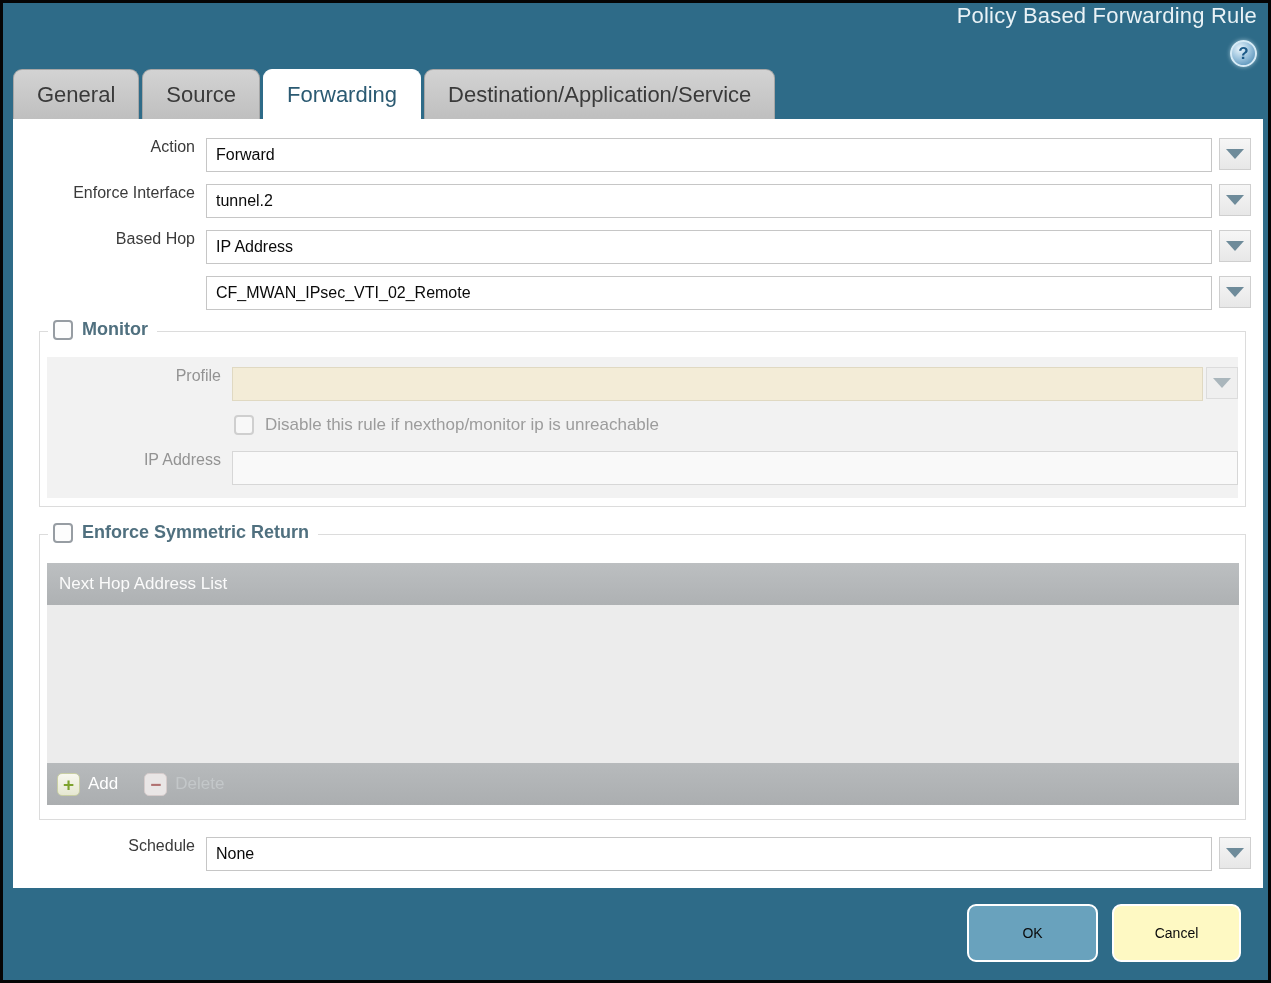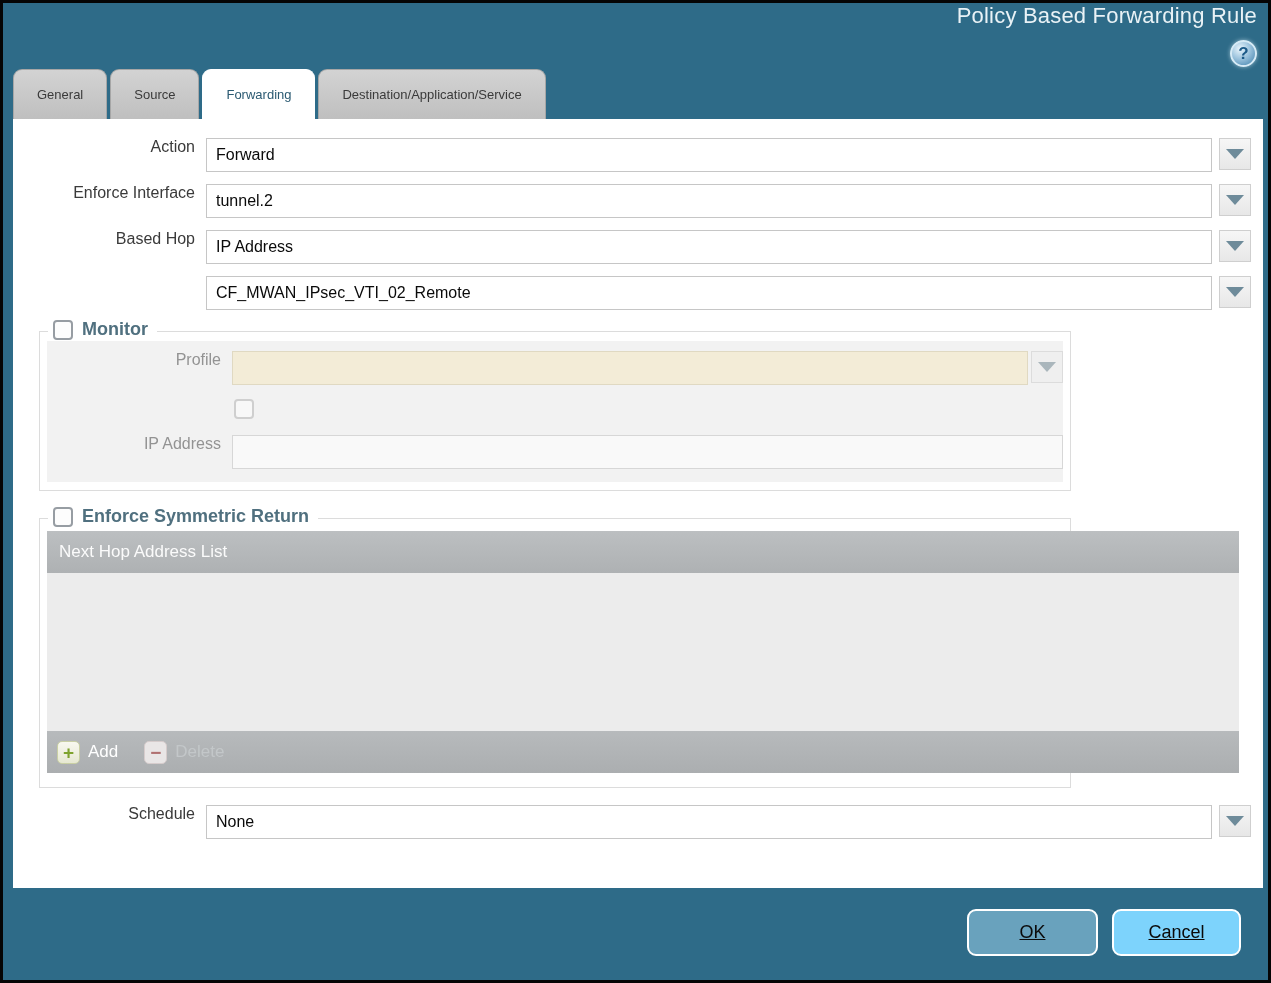--- a/index.html
+++ b/index.html
@@ -44,21 +44,21 @@
   }
   .tab {
     height:50px;
     display:flex; align-items:center;
     padding:0 23px;
     margin-right:3px;
     background:linear-gradient(#d3d3d3,#bfbfbf);
     border:1px solid #a6a6a6;
     border-bottom:none;
     border-radius:9px 9px 0 0;
-    font-size:13px; color:#3a3a3a;
+    font-size:22px; color:#3a3a3a;
     cursor:pointer;
     white-space:nowrap;
   }
   .tab.active {
     background:#fff;
     border-color:#fff;
     color:#2b5a72;
     position:relative; z-index:2;
   }
   
@@ -104,24 +104,24 @@
     width:0; height:0;
     border-left:9px solid transparent;
     border-right:9px solid transparent;
     border-top:10px solid #6e8b9a;
   }
   .dd-btn.disabled .dd-arrow { border-top-color:#aab6bc; }
   .dd-btn.disabled { background:#efefef; border-color:#dcdcdc; cursor:default; }
   
   .fieldset {
     margin:21px 0 0 26px;
-    width:1032px;
+    width:1207px;
     border:1px solid #dcdcdc;
     position:relative;
-    padding:9px 7px 8px 7px;
+    padding:25px 7px 8px 7px;
   }
   .legend {
     position:absolute; top:-13px; left:8px;
     background:#fff;
     padding:0 9px 0 5px;
     display:flex; align-items:center; gap:9px;
     font-weight:bold; font-size:18px; color:#50707f;
   }
   .checkbox {
     width:20px; height:20px;
@@ -205,31 +205,30 @@
     color:#b07070;
   }
   
   .footer {
     height:89px;
     display:flex; align-items:center; justify-content:flex-end;
     padding-right:27px;
     gap:14px;
   }
   .btn {
-    height:47px;
+    height:58px;
     border:2px solid #ffffff;
     border-radius:9px;
-    font-size:18px; color:#0a0a0a;
+    font-size:14px; color:#0a0a0a;
     display:flex; align-items:center; justify-content:center;
     cursor:pointer;
     font-family:"Liberation Sans", sans-serif;
-    text-decoration:underline;
   }
   .btn.ok { width:131px; background:#69a2bd; }
-  .btn.cancel { width:129px; background:#7dd3fc; }
+  .btn.cancel { width:129px; background:#fef9c3; }
 </style>
 </head>
 <body>
 
 <div class="window">
 
   <div class="titlebar">
     <span>Policy Based Forwarding Rule</span>
     <span class="spacer"></span>
     <span class="help-icon">?</span>
@@ -284,20 +283,21 @@
       <div class="disabled-panel">
         <div class="form-row">
           <div class="form-label">Profile</div>
           <div class="field cream"></div>
           <div class="dd-btn disabled">
             <span class="dd-arrow"></span>
           </div>
         </div>
         <div class="check-row">
           <span class="checkbox disabled"></span>
+          <span>Disable this rule if nexthop/monitor ip is unreachable</span>
         </div>
         <div class="form-row">
           <div class="form-label">IP Address</div>
           <div class="field gray-disabled"></div>
         </div>
       </div>
     </div>
 
     <div class="fieldset" style="margin-top:27px; padding-bottom:14px;">
       <div class="legend">

